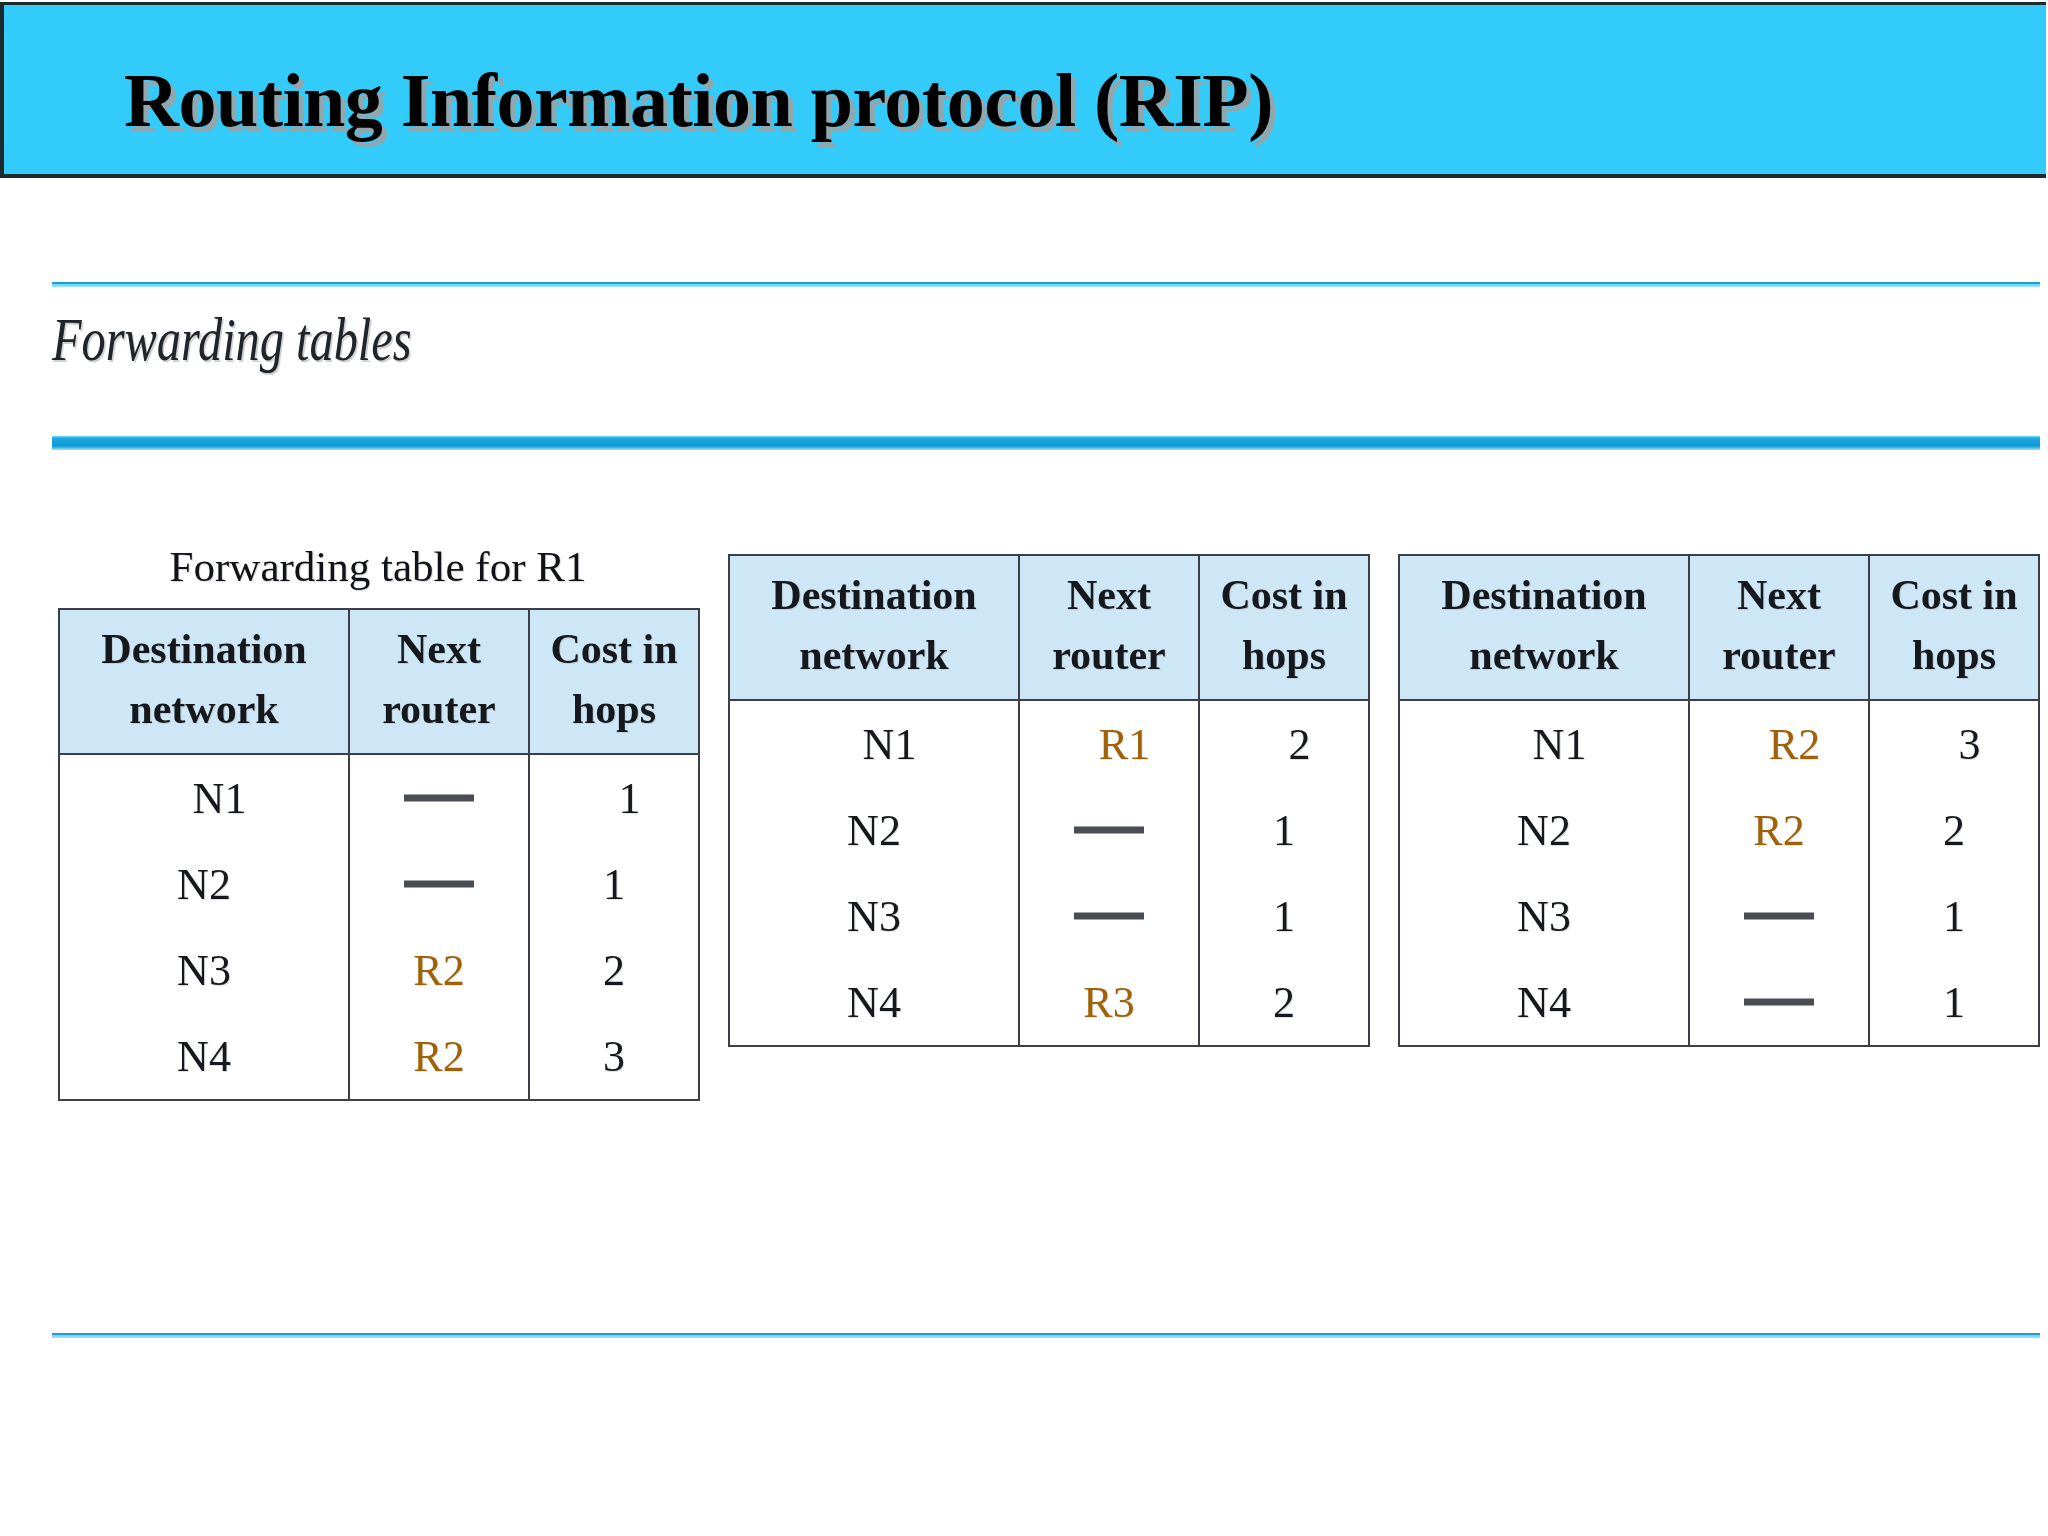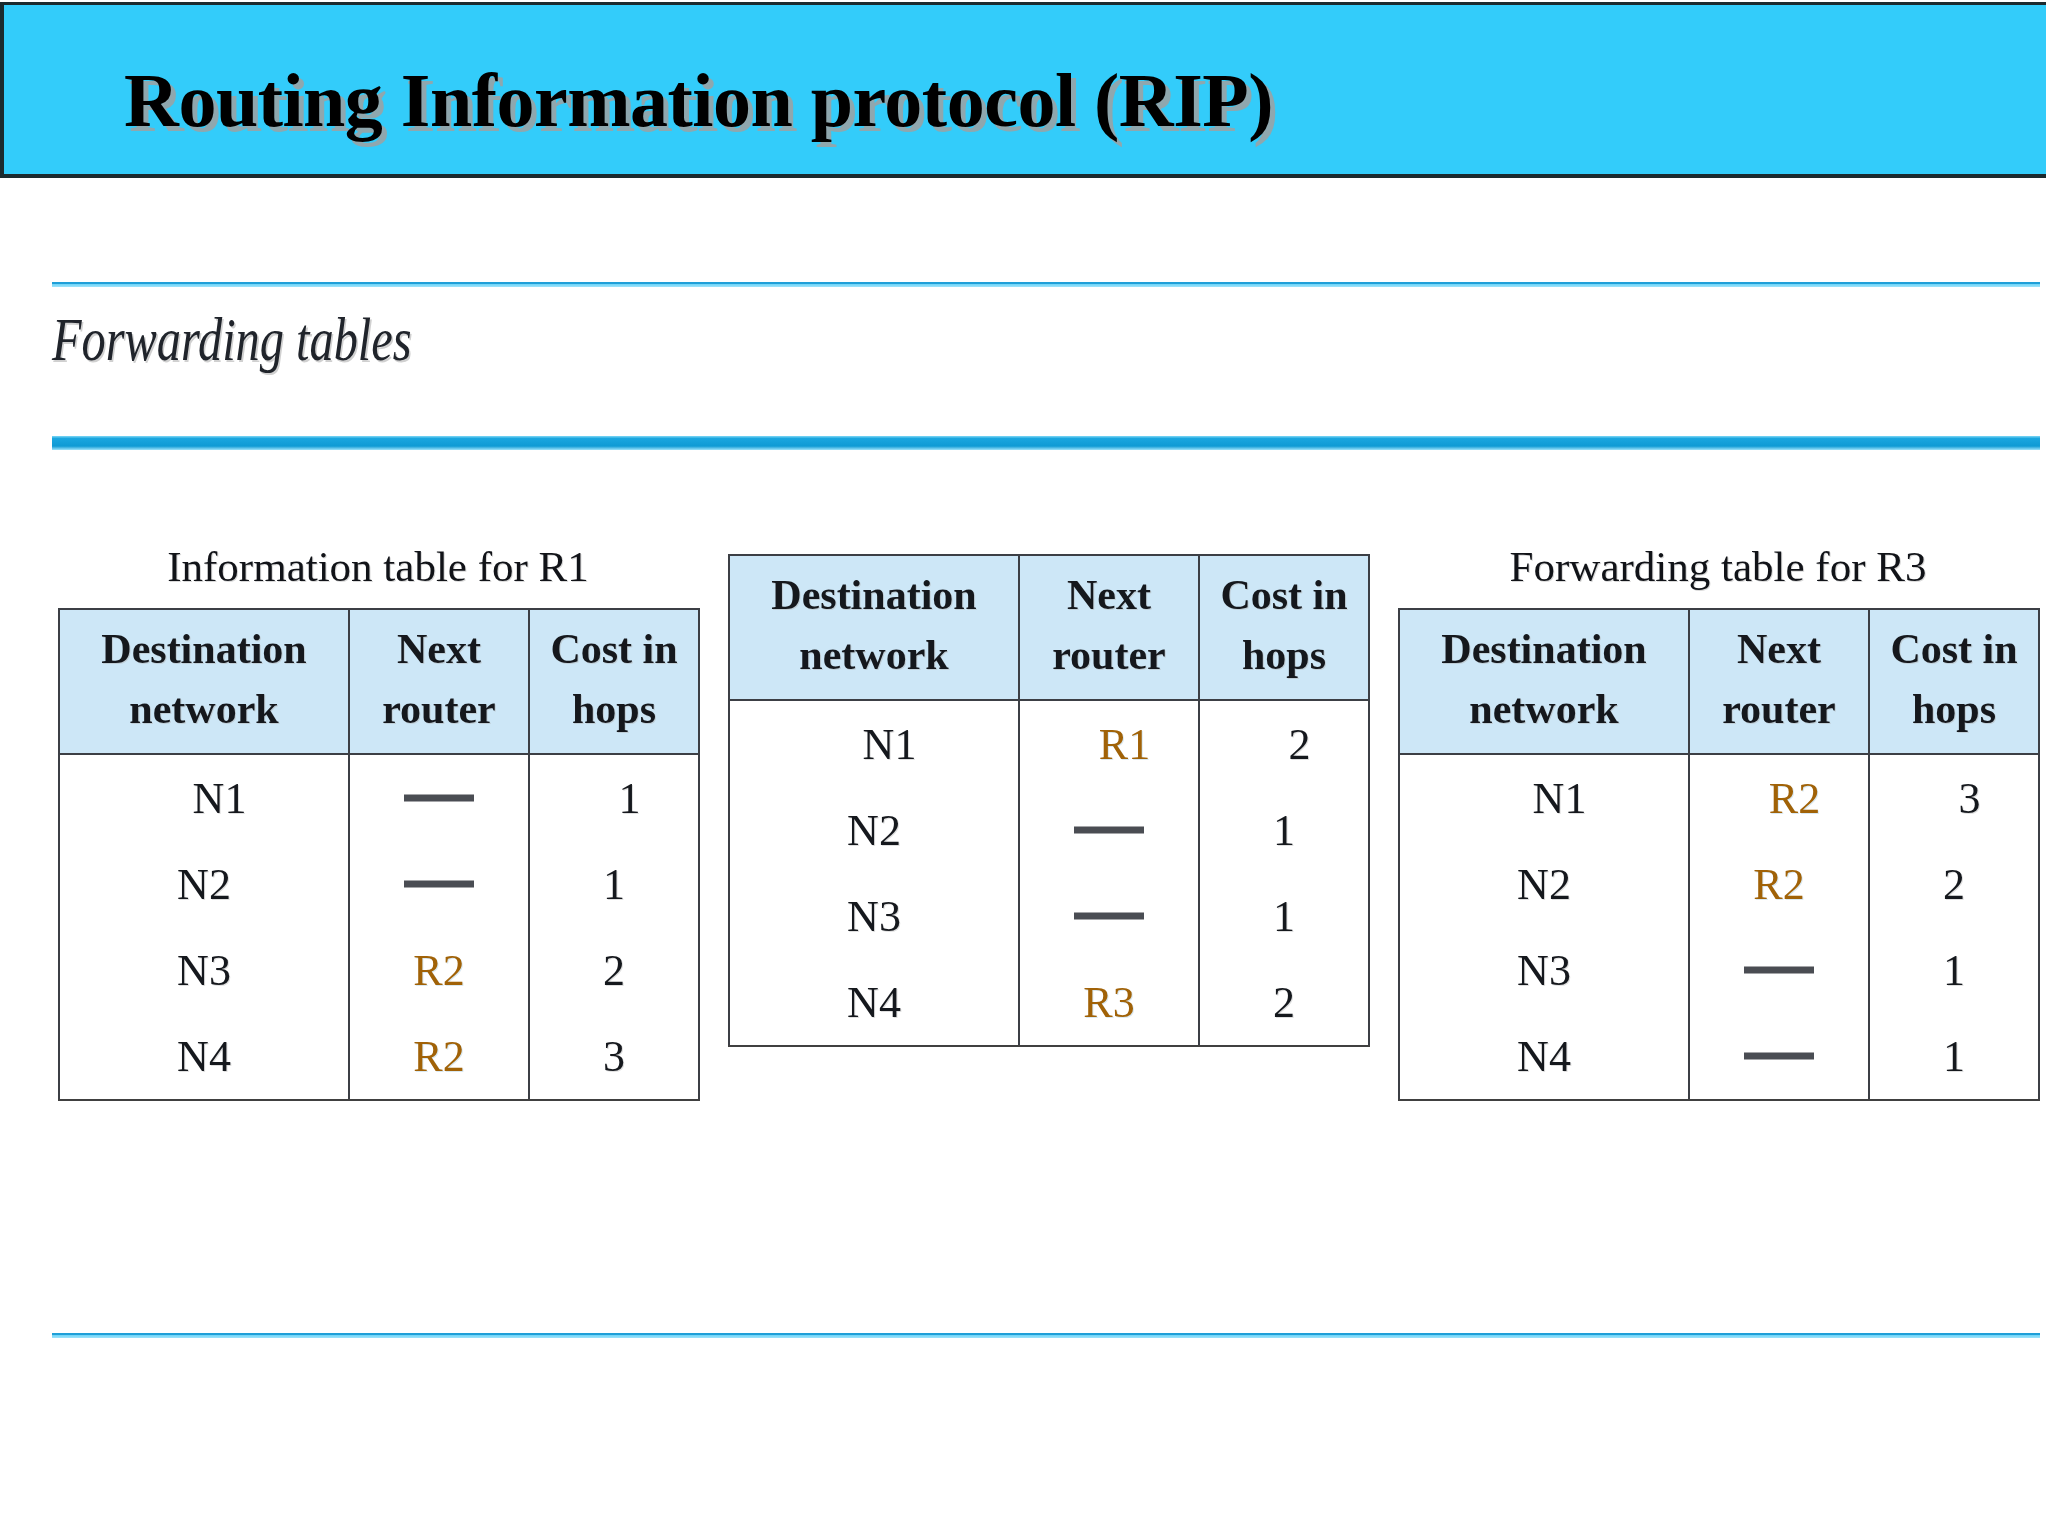--- a/index.html
+++ b/index.html
@@ -172,21 +172,21 @@
 
 <div class="rule-thin" id="rule-top"></div>
 
 <div id="section-label">Forwarding tables</div>
 
 <div class="rule-thick"></div>
 
 <div id="tables-area">
 
   <div class="table-block" id="table-block-0">
-    <div class="table-caption">Information table for R1</div>
+    <div class="table-caption">Forwarding table for R1</div>
     <table class="fwd-table">
       <colgroup>
           <col class="c-dest">
           <col class="c-next">
           <col class="c-cost">
         </colgroup>
       <thead>
         <tr>
           <th>
             <span class="hdr-l1">Destination</span>
@@ -269,21 +269,20 @@
         <tr>
           <td class="dest">N4</td>
           <td class="next-router is-router">R3</td>
           <td class="cost">2</td>
         </tr>
       </tbody>
     </table>
   </div>
 
   <div class="table-block" id="table-block-2">
-    <div class="table-caption">Forwarding table for R3</div>
     <table class="fwd-table">
       <colgroup>
           <col class="c-dest">
           <col class="c-next">
           <col class="c-cost">
         </colgroup>
       <thead>
         <tr>
           <th>
             <span class="hdr-l1">Destination</span>

